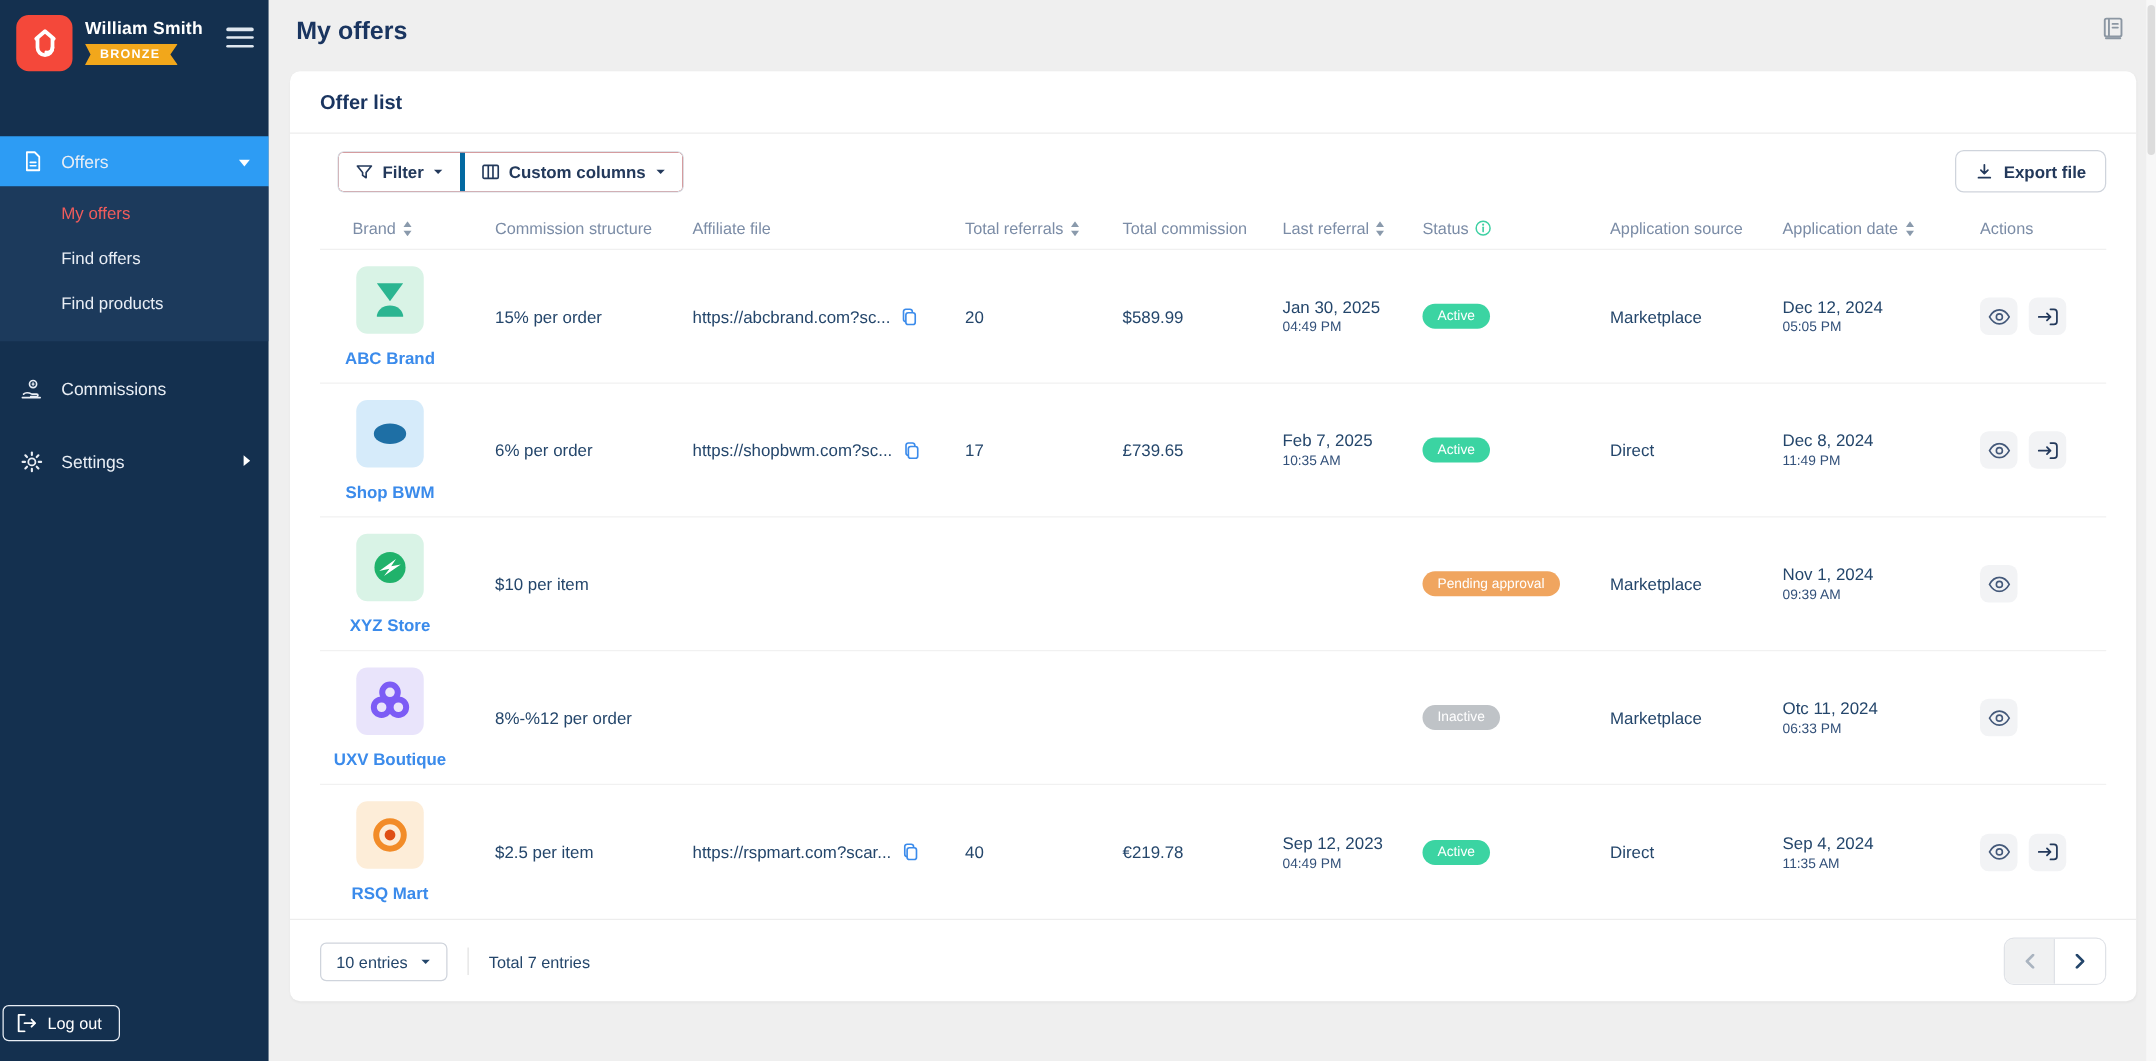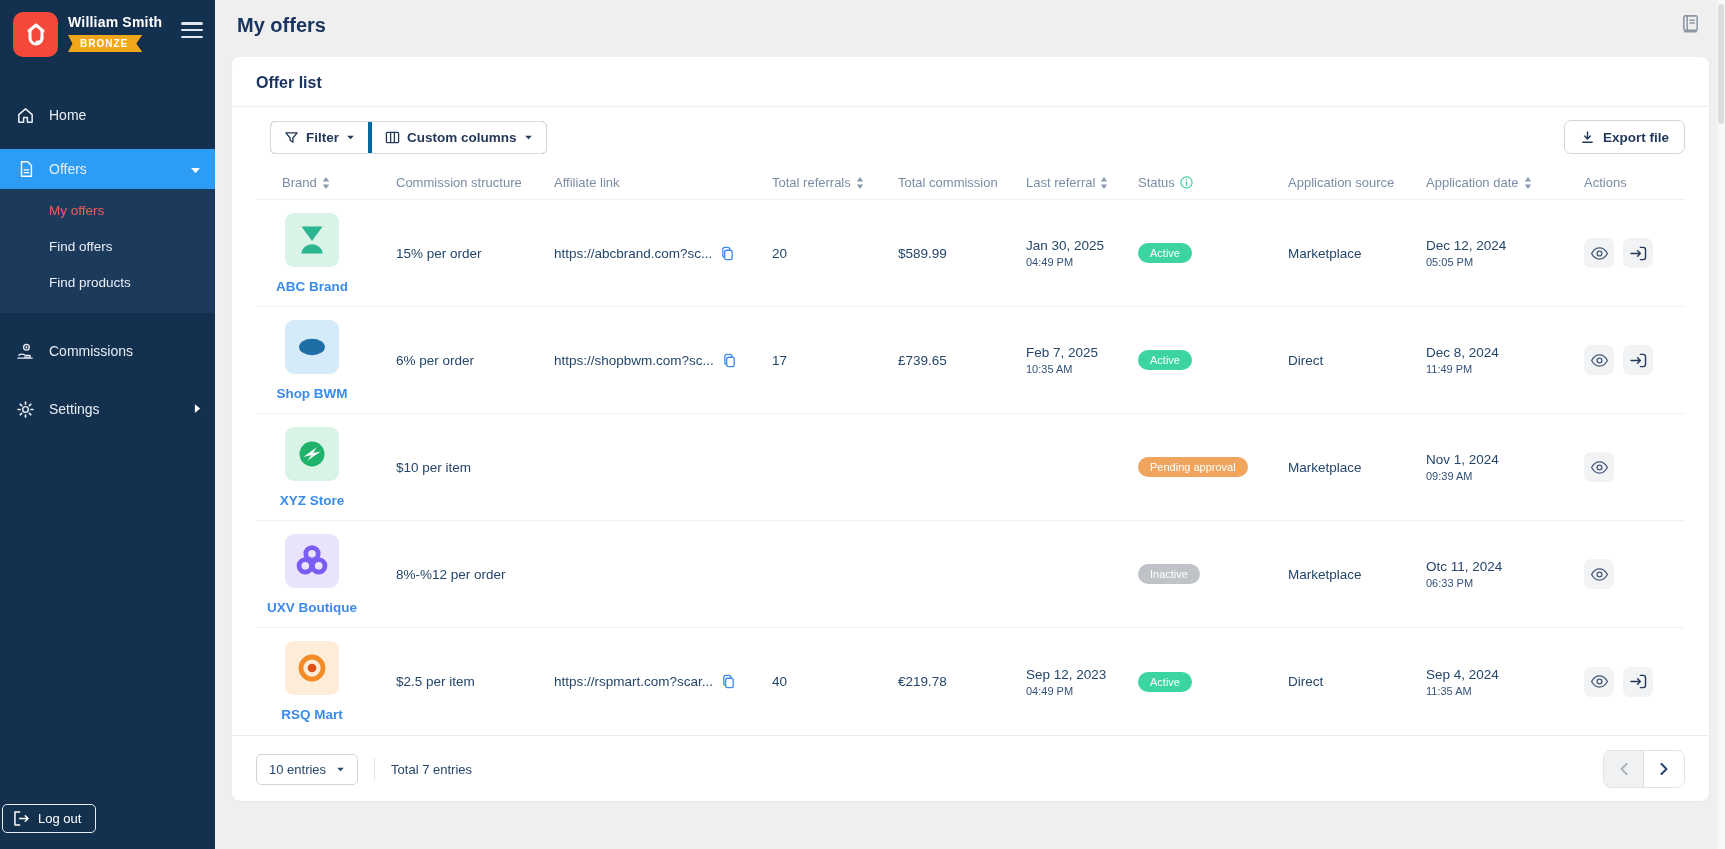--- a/index.html
+++ b/index.html
@@ -109,28 +109,20 @@
         <span class="tier-badge">BRONZE</span>
       </div>
     </div>
     <div class="hamburger">
         <i></i>
         <i></i>
         <i></i>
       </div>
 
     <nav class="nav">
-      <div class="nav-item">
-        <span class="nav-ic">
-          <svg viewBox="0 0 20 20" fill="none" width="19" height="19">
-              <path d="M3 9 L10 3 L17 9 V17 H12 V12 H8 V17 H3 Z" stroke="#e9eef5" stroke-width="1.6" stroke-linejoin="round"></path>
-            </svg>
-        </span>
-        <span>Home</span>
-      </div>
 
       <div class="nav-gap"></div>
 
       <div class="nav-item active">
         <span class="nav-ic">
           <svg viewBox="0 0 20 20" fill="none" width="18" height="18">
               <path d="M5 2 H12 L16 6 V18 H5 Z" stroke="#ffffff" stroke-width="1.6" stroke-linejoin="round"></path>
               <path d="M8 11 H13 M8 14 H13" stroke="#ffffff" stroke-width="1.4" stroke-linecap="round"></path>
             </svg>
         </span>
@@ -254,21 +246,21 @@
               <span>Brand</span>
               <svg viewBox="0 0 8 12" width="8" height="12">
                 <path d="M4 0 L7.2 4.5 H0.8 Z" fill="#8a9aac"></path>
                 <path d="M4 12 L0.8 7.5 H7.2 Z" fill="#8a9aac"></path>
               </svg>
             </div>
             <div class="th">
               <span>Commission structure</span>
             </div>
             <div class="th">
-              <span>Affiliate link</span>
+              <span>Affiliate file</span>
             </div>
             <div class="th">
               <span>Total referrals</span>
               <svg viewBox="0 0 8 12" width="8" height="12">
                 <path d="M4 0 L7.2 4.5 H0.8 Z" fill="#8a9aac"></path>
                 <path d="M4 12 L0.8 7.5 H7.2 Z" fill="#8a9aac"></path>
               </svg>
             </div>
             <div class="th">
               <span>Total commission</span>

